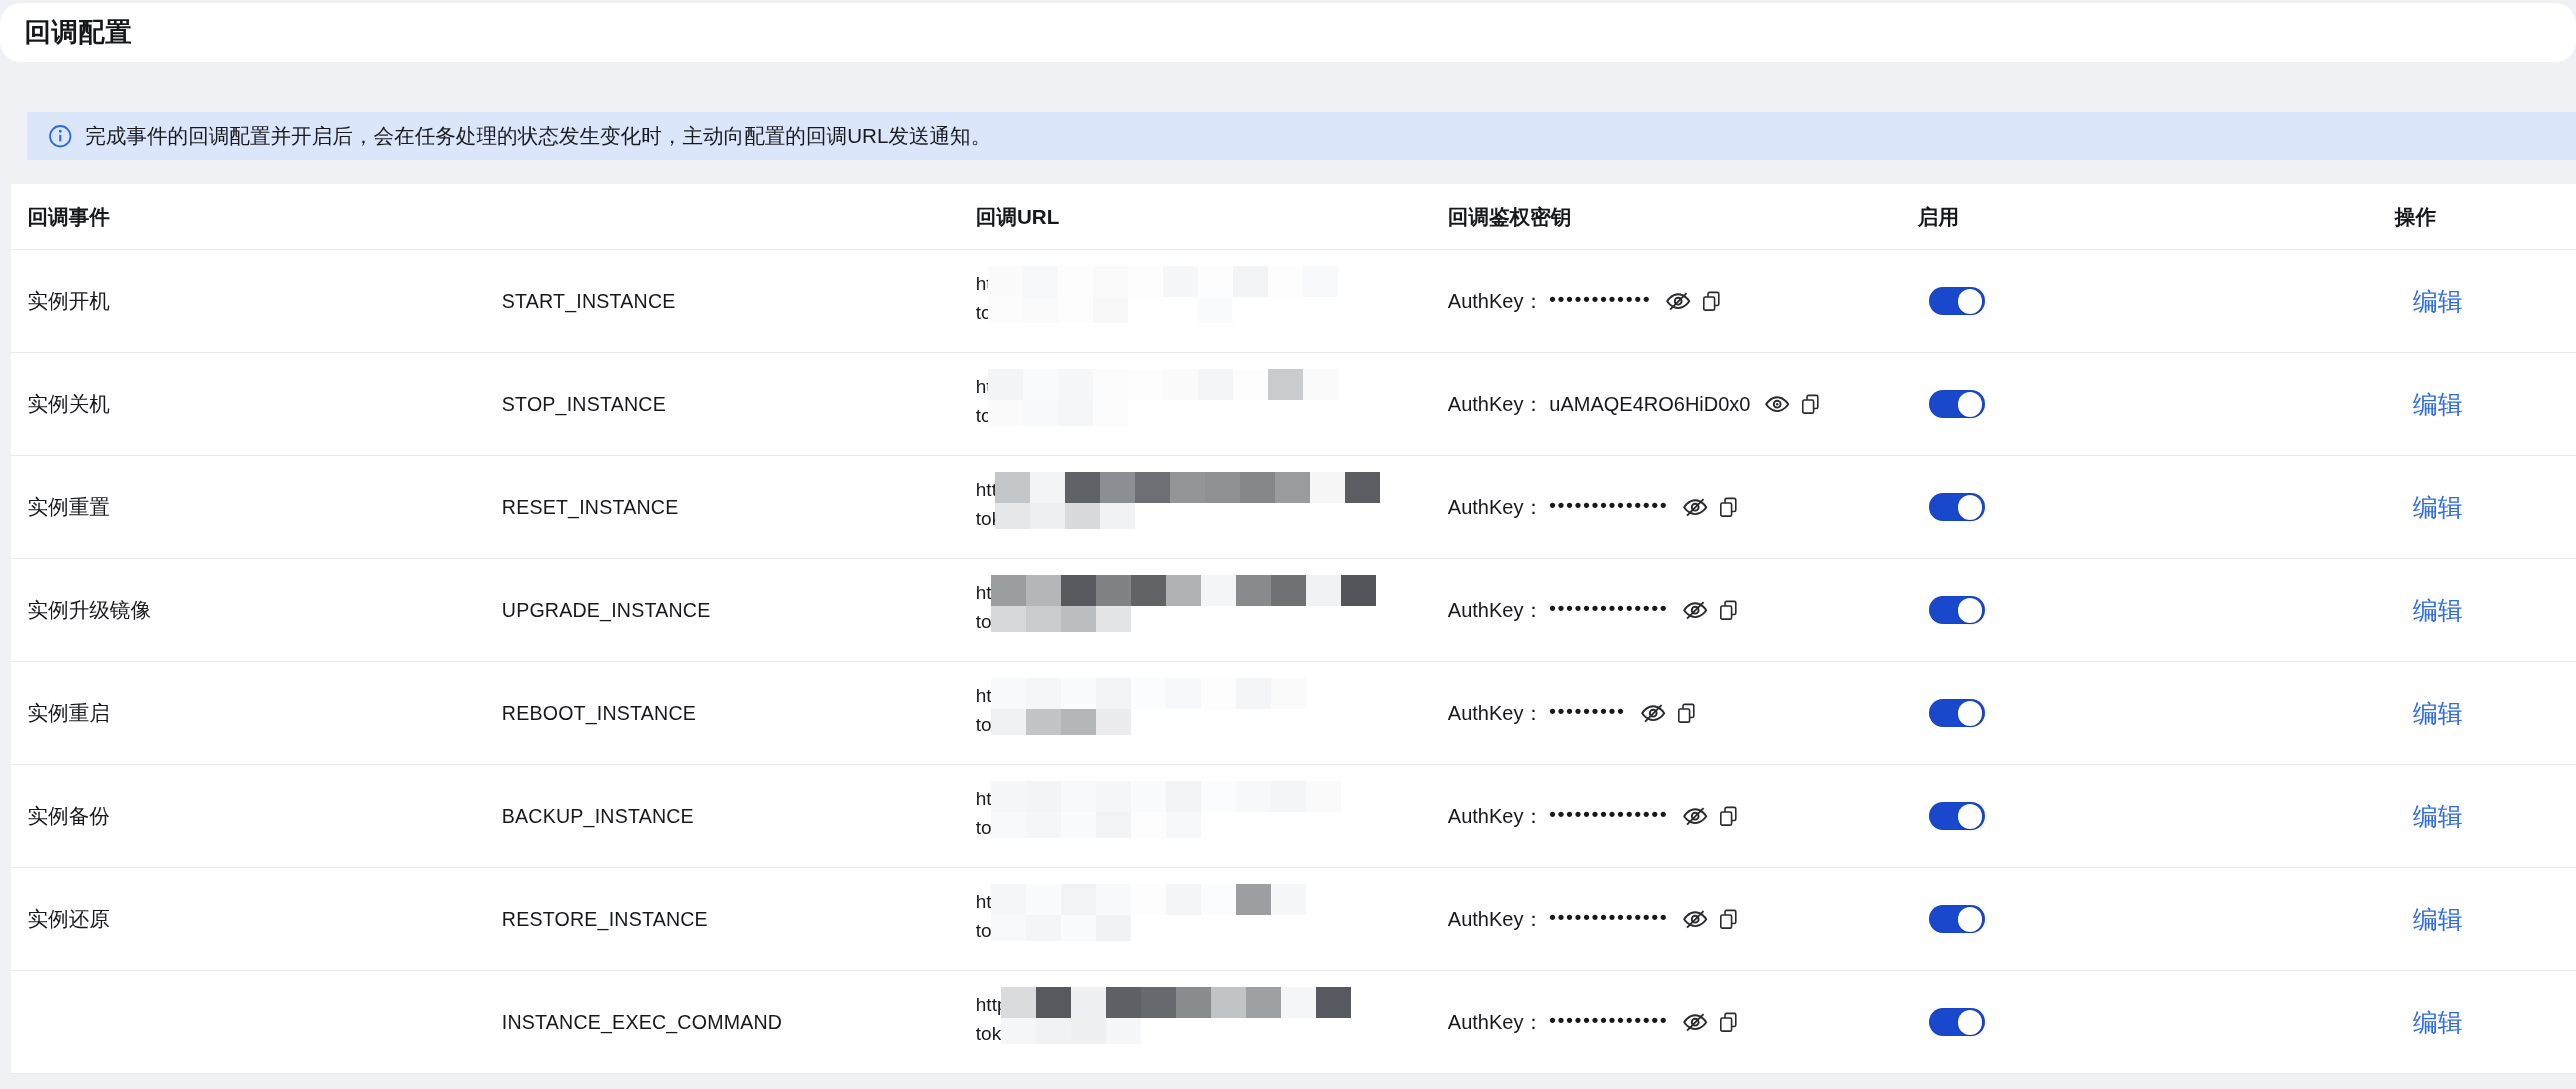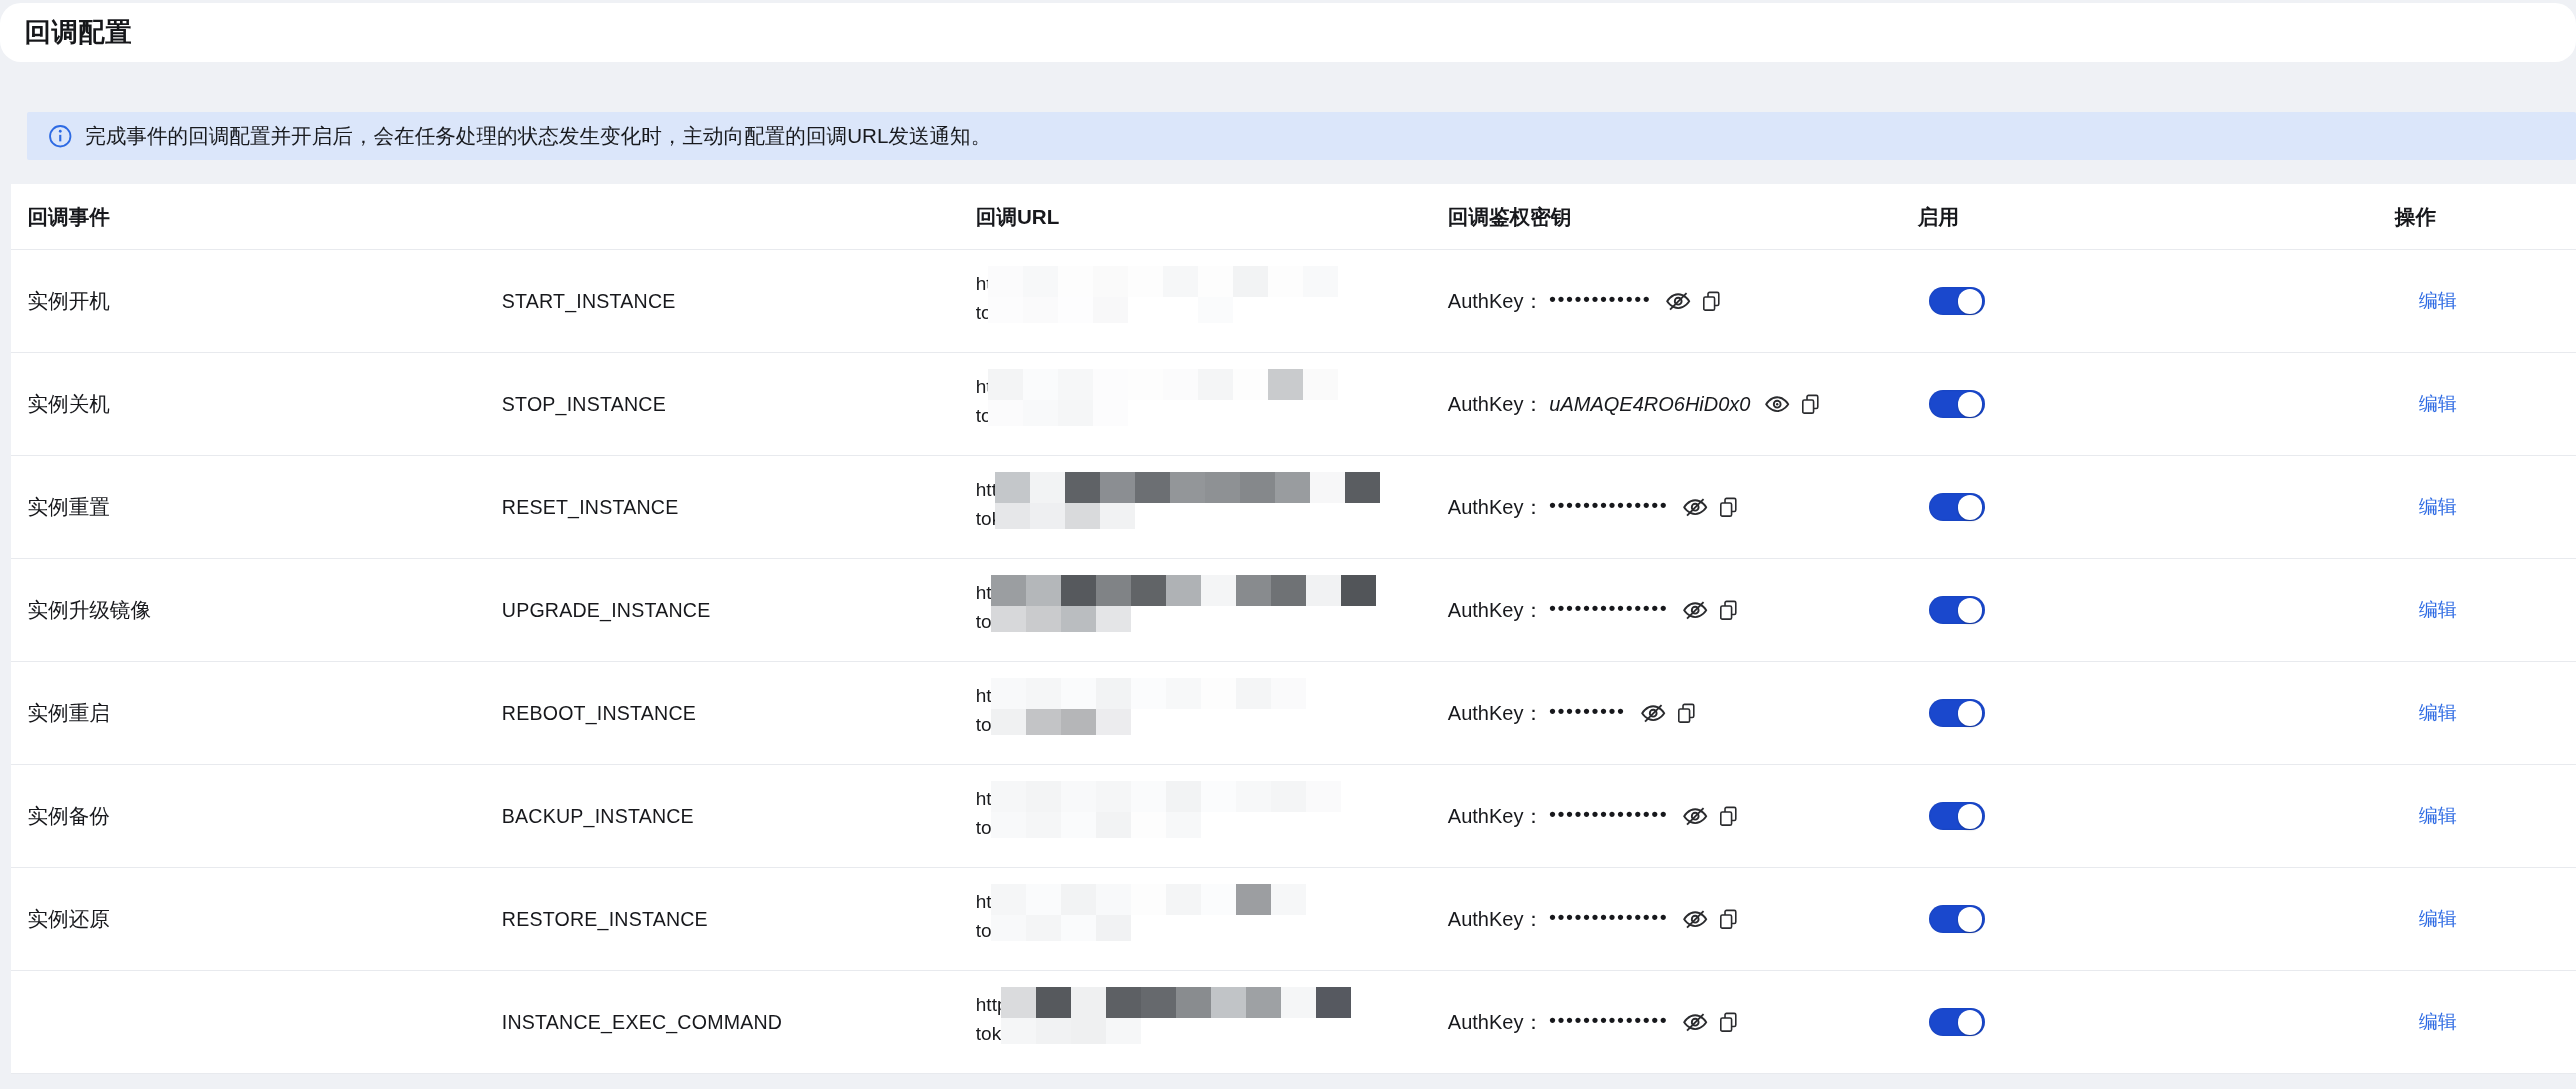--- a/index.html
+++ b/index.html
@@ -32,28 +32,28 @@
 
   .url-cell{display:block;padding-top:18.6px;box-sizing:border-box;font-size:19px;line-height:29px;color:#1a1b1e;}
   .url-line{height:29px;position:relative;z-index:1;}
   .mosaic{position:absolute;z-index:2;display:flex;pointer-events:none;}
   .mosaic.m1{top:15.7px;height:31px;}
   .mosaic.m2{top:47px;height:25.5px;}
   .mosaic i{display:block;width:35px;height:100%;}
 
   .ak-label{font-size:20px;}
   .ak-dots{font-size:18.6px;font-weight:700;letter-spacing:2px;margin:0 3.9px 0 5.9px;transform:translateY(-2px);}
-  .ak-value{font-size:20px;margin:0 3.9px 0 5.9px;font-style:italic;}
+  .ak-value{font-size:20px;margin:0 3.9px 0 5.9px;}
   .icon-btn{display:inline-flex;align-items:center;justify-content:center;margin-left:9.8px;cursor:pointer;}
   .icon-btn svg{display:block;}
 
   .toggle{margin-left:10.8px;width:56px;height:28px;border-radius:14.7px;background:var(--toggle-blue,#1a48cd);position:relative;cursor:pointer;box-shadow:inset 0 0 2px rgba(0,0,0,.15);}
   .toggle .knob{position:absolute;top:2px;right:2.4px;width:24.5px;height:24.5px;border-radius:50%;background:#fff;box-shadow:0 1px 2px rgba(0,0,0,.25);}
 
-  .edit-link{margin-left:24px;color:var(--accent-blue,#2d6ae3);font-size:19px;cursor:pointer;text-decoration:none;}
+  .edit-link{margin-left:18px;color:var(--accent-blue,#2d6ae3);font-size:25px;cursor:pointer;text-decoration:none;}
 </style>
 </head>
 <body style="--accent-blue: #2d6ae3; --toggle-blue: #1a48cd; --banner-bg: #dbe6fa; background: rgb(239, 241, 245);">
 
 <div class="titlebar">
   <h1 class="page-title">回调配置</h1>
 </div>
 
 <div class="banner">
   <span class="ico">

